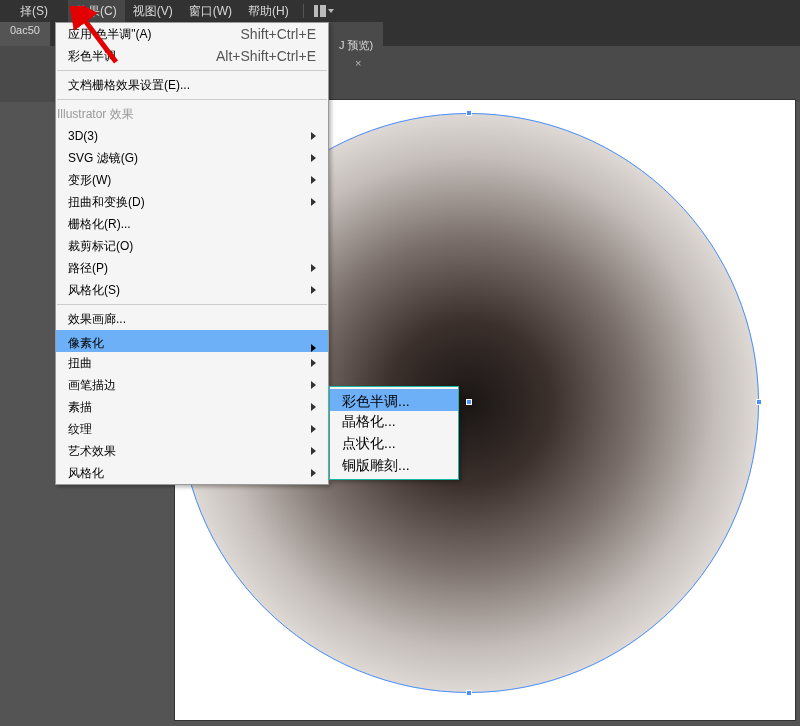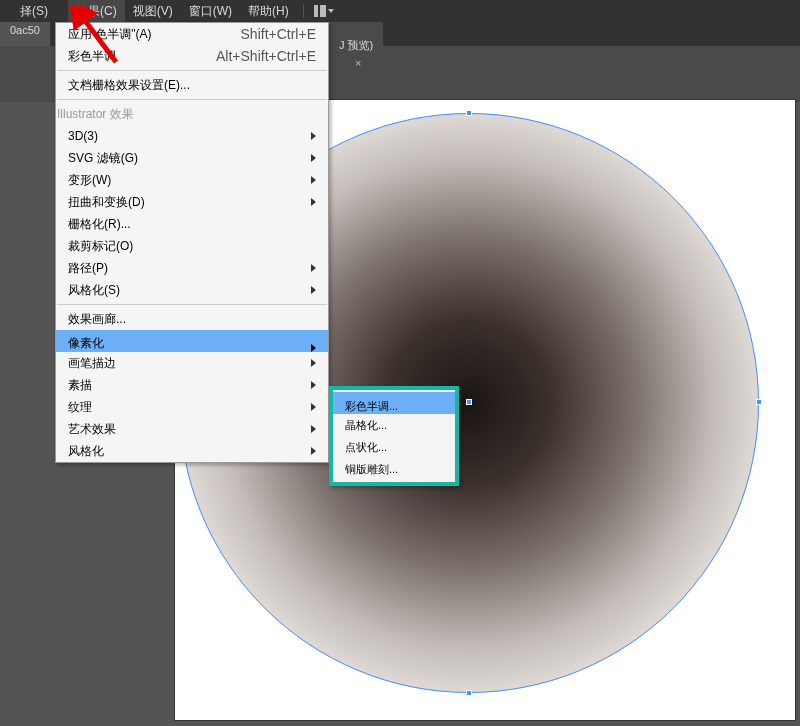--- a/index.html
+++ b/index.html
@@ -170,24 +170,24 @@
     }
     .dropdown-row.highlighted .dropdown-arrow {
       border-left-color: #000;
     }
     .submenu {
       position: absolute;
       left: 329px;
       top: 386px;
       width: 130px;
       background: #f5f5f5;
-      border: 4px solid #14b8a6;
+      border: 1px solid #14b8a6;
       box-shadow: 2px 2px 4px rgba(0,0,0,0.3);
       z-index: 110;
-      font-size: 11px;
+      font-size: 14px;
       padding: 2px 0;
     }
     .submenu .dropdown-row { height: 22px; }
     .submenu .dropdown-row.highlighted {
       background: #6db0f7;
     }
     .red-arrow {
       position: absolute;
       left: 66px;
       top: 6px;
@@ -315,20 +315,24 @@
   <div class="dropdown-sep"></div>
 
   <div class="dropdown-row">
     <span class="dropdown-label">效果画廊...</span>
   </div>
   <div class="dropdown-row highlighted">
     <span class="dropdown-label">像素化</span>
     <span class="dropdown-arrow"></span>
   </div>
   <div class="dropdown-row">
+    <span class="dropdown-label">扭曲</span>
+    <span class="dropdown-arrow"></span>
+  </div>
+  <div class="dropdown-row">
     <span class="dropdown-label">画笔描边</span>
     <span class="dropdown-arrow"></span>
   </div>
   <div class="dropdown-row">
     <span class="dropdown-label">素描</span>
     <span class="dropdown-arrow"></span>
   </div>
   <div class="dropdown-row">
     <span class="dropdown-label">纹理</span>
     <span class="dropdown-arrow"></span>

